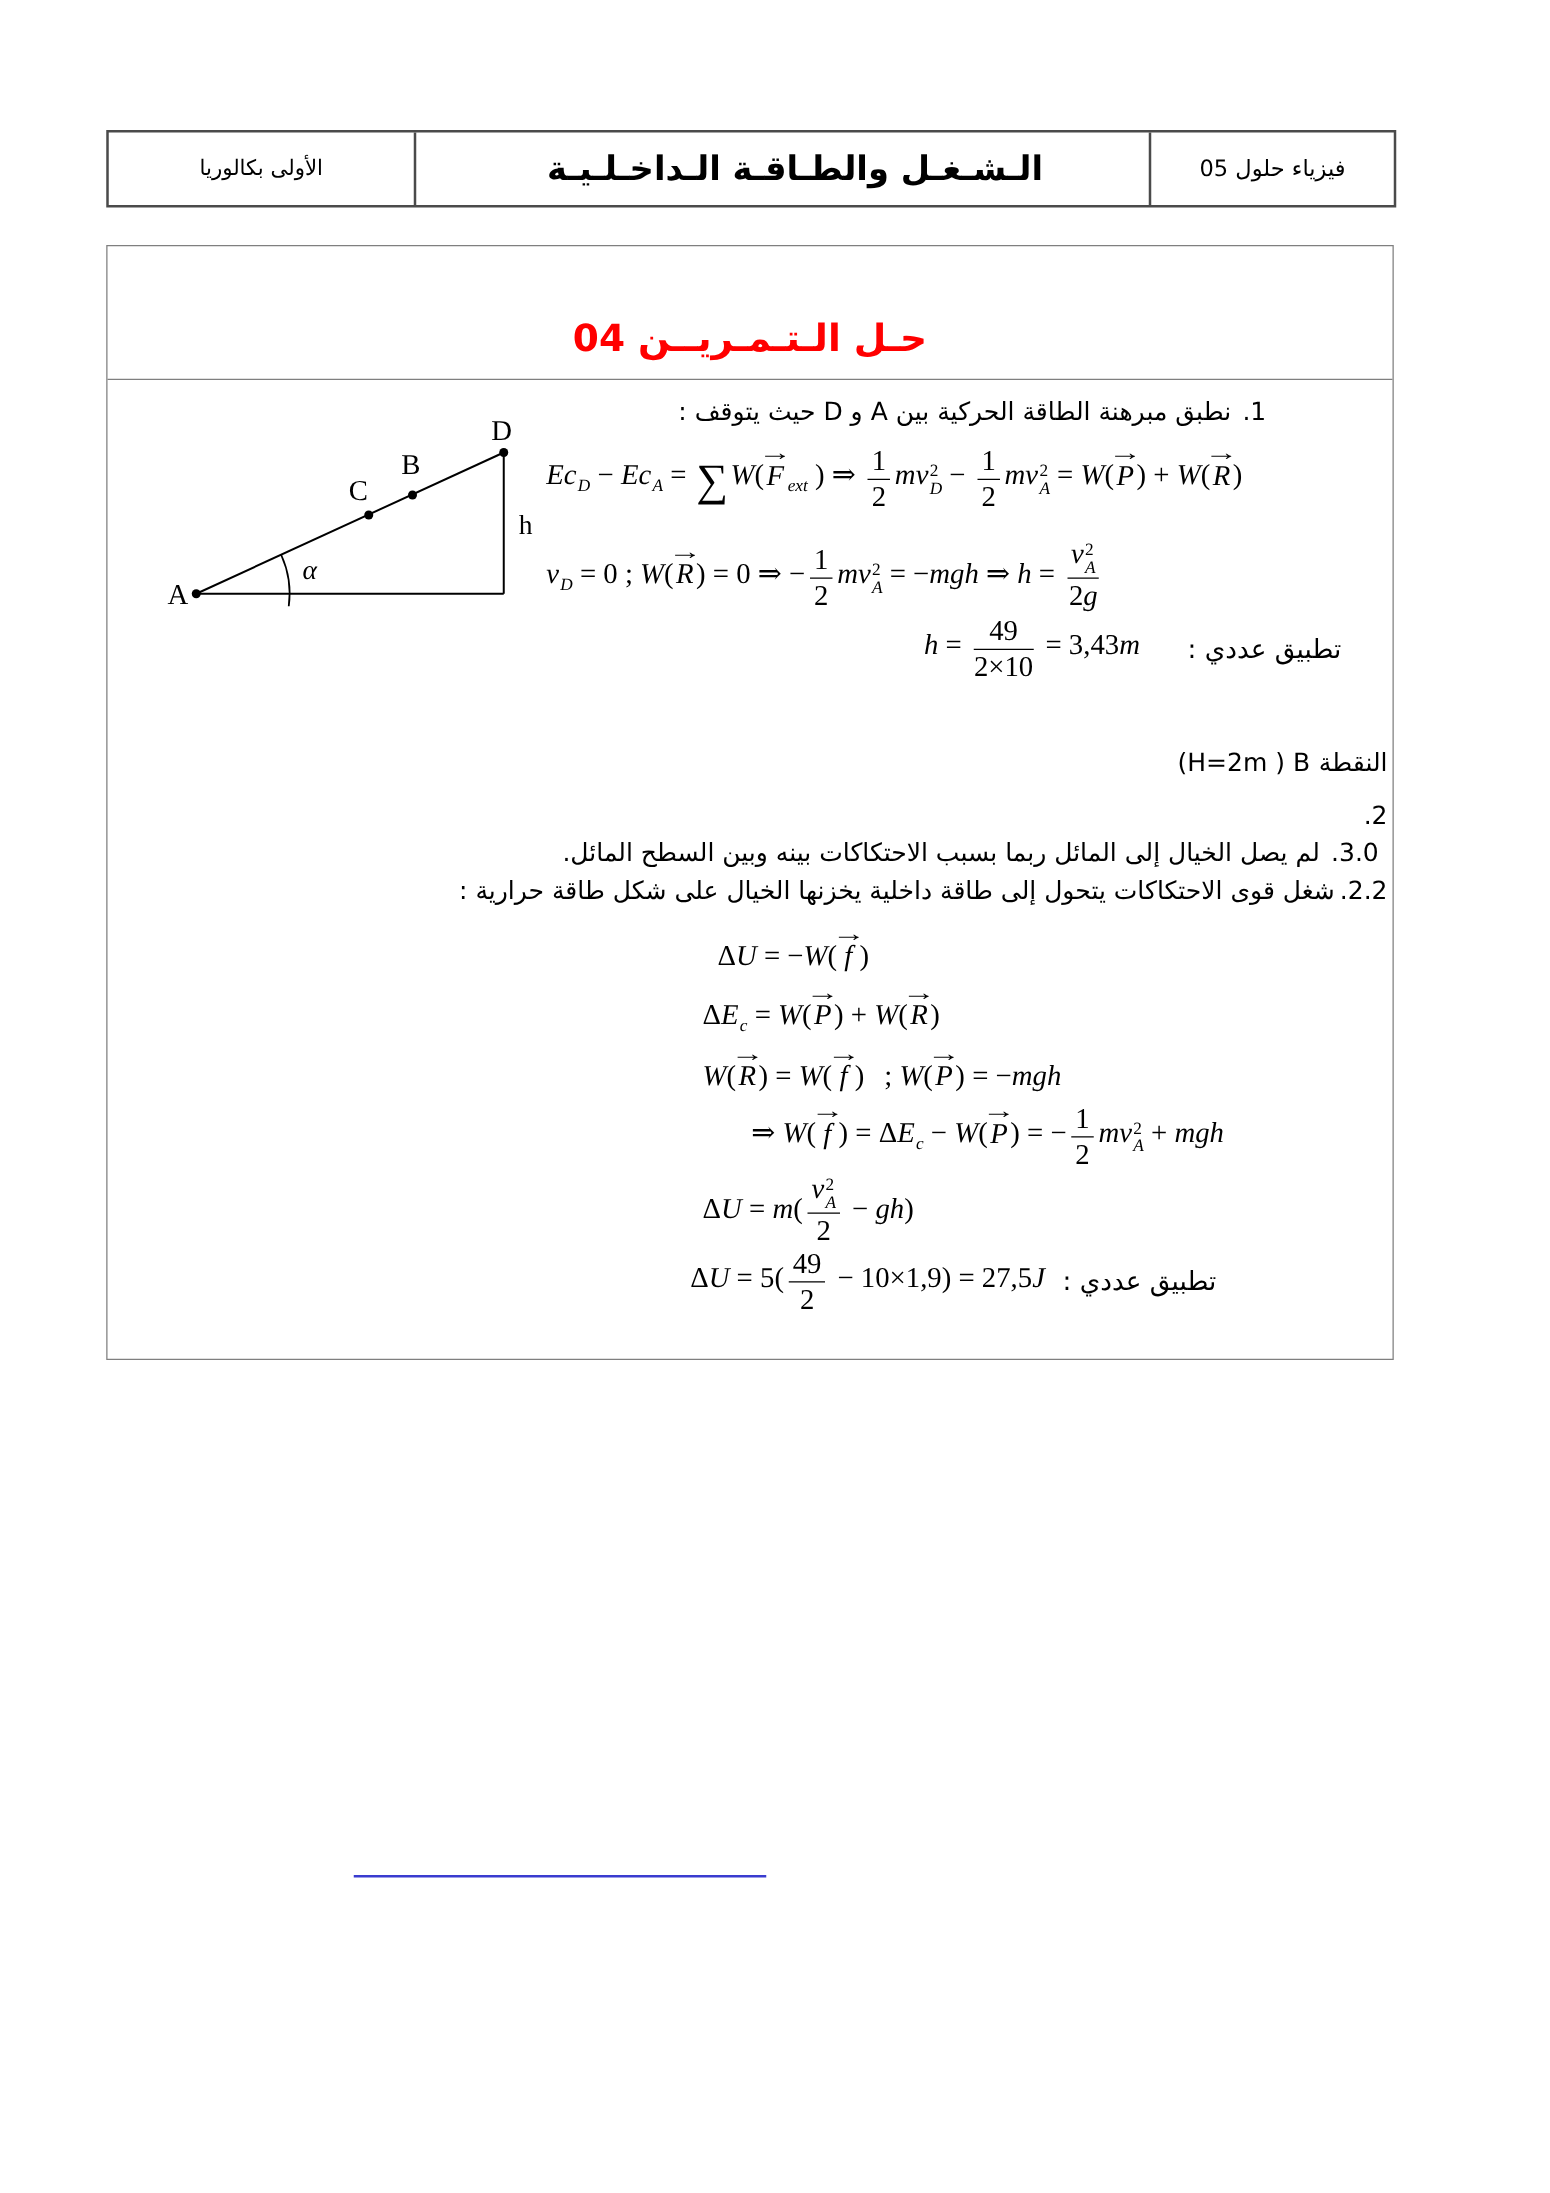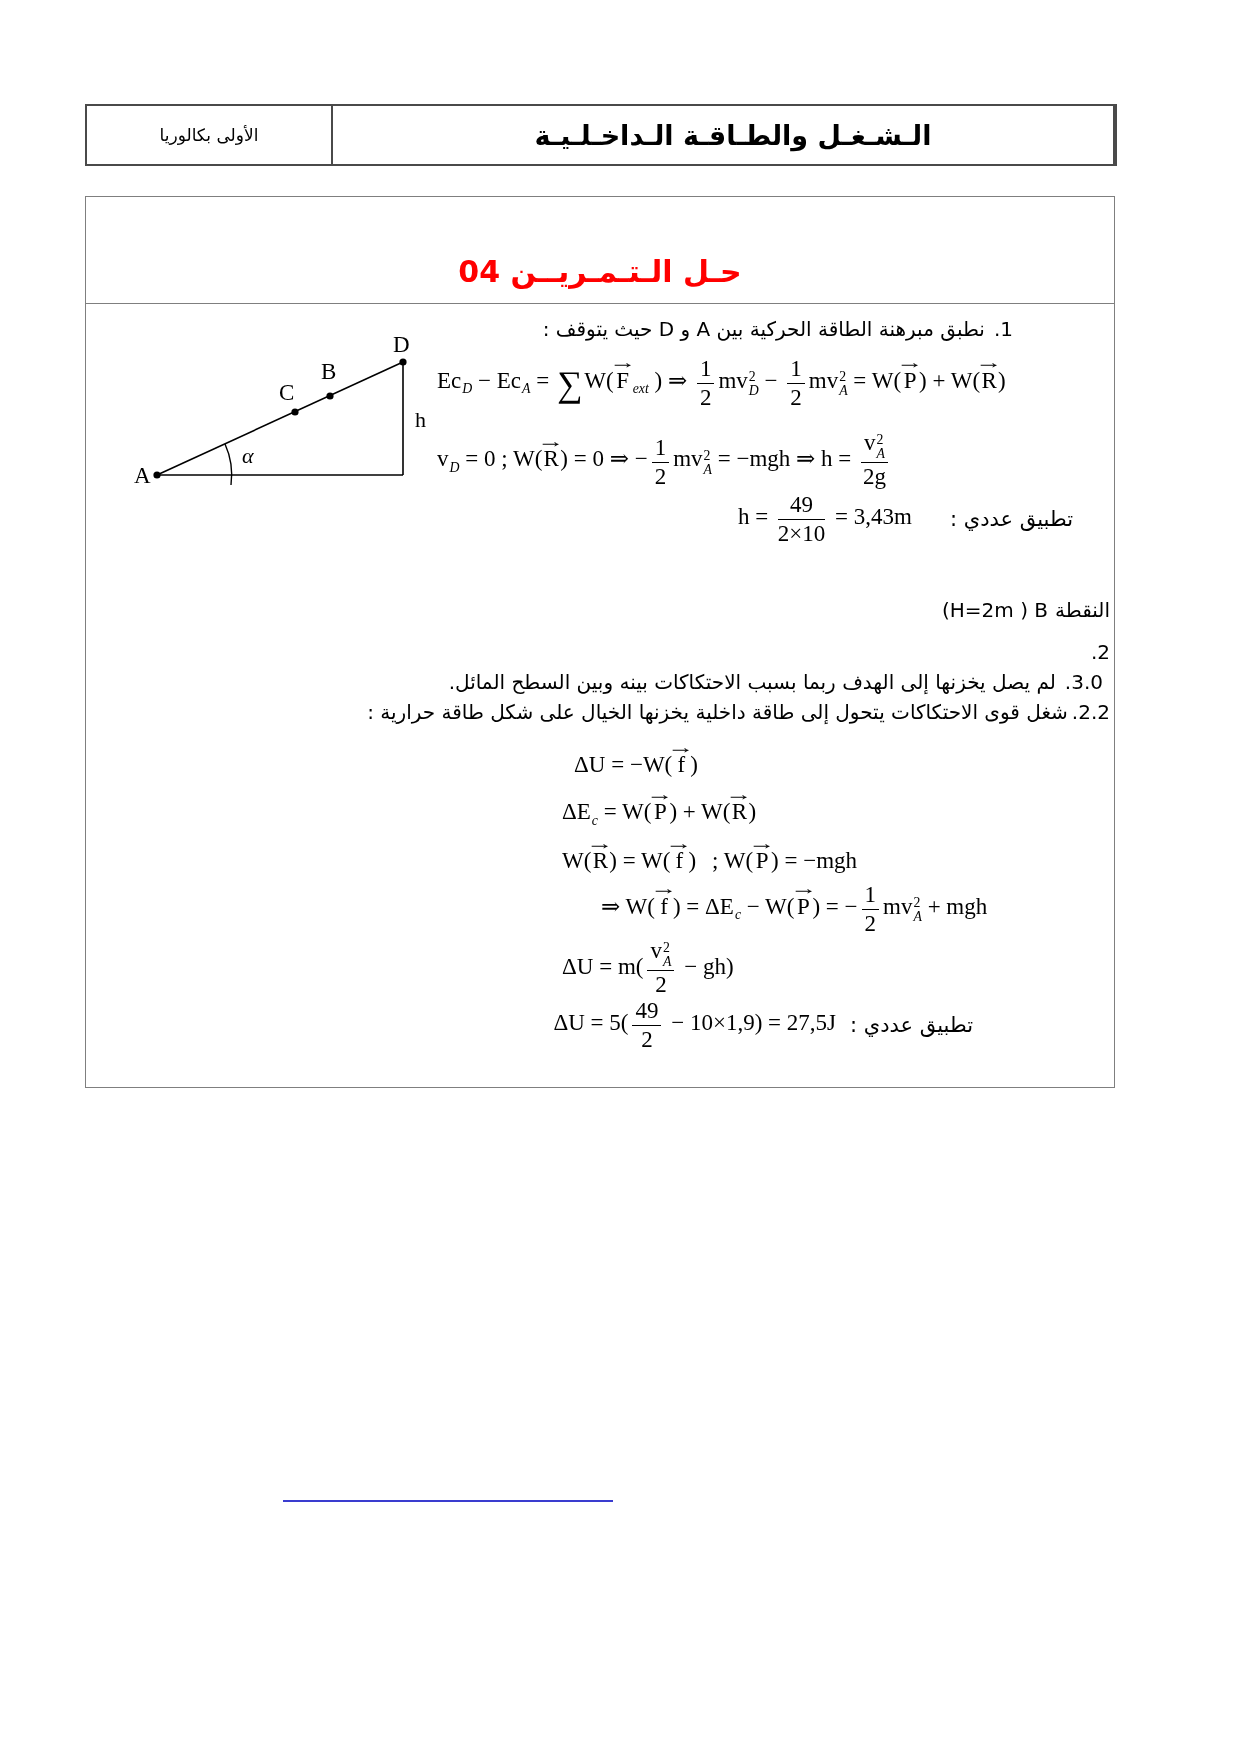--- a/index.html
+++ b/index.html
@@ -26,21 +26,21 @@
           gap:9px;align-items:baseline;}
   .arline .num{direction:rtl;}
 
   
   .eq{position:absolute;font-family:"Liberation Serif","DejaVu Serif",serif;font-size:23px;
       white-space:nowrap;direction:ltr;}
   .eqrow{position:absolute;display:flex;direction:rtl;align-items:center;white-space:nowrap;}
   .eqrow .arlabel{font-family:"DejaVu Sans",sans-serif;font-size:21px;direction:rtl;}
   .eqrow .eqin{font-family:"Liberation Serif","DejaVu Serif",serif;font-size:23px;direction:ltr;}
 
-  .mi{}
+  .mi{font-style:italic;}
   .mr{font-style:normal;}
   .msub{font-size:0.6em;font-style:italic;vertical-align:-0.4em;margin-left:1px;}
   .mss{display:inline-block;font-size:0.6em;line-height:1.02;vertical-align:-0.55em;
        text-align:left;margin-left:1px;}
   .sstop,.ssbot{display:block;}
   .ssbot{font-style:italic;}
   .mvec{display:inline-block;text-align:center;}
   .varr{display:block;line-height:0.42;font-size:0.78em;transform:scaleX(1.5);height:0.45em;}
   .vbase{display:inline;}
   .mfrac{display:inline-block;text-align:center;vertical-align:-0.75em;margin:0 4px;line-height:1.12;}
@@ -57,20 +57,23 @@
 <body>
 
 <div id="page">
 
   <div class="hdr">
     <div class="cell c-level">
       <span>الأولى بكالوريا</span>
     </div>
     <div class="cell c-title">
       <span>الـشـغـل والطـاقـة الـداخـلـيـة</span>
+    </div>
+    <div class="cell c-ref">
+      <span>فيزياء  حلول 05</span>
     </div>
   </div>
 
   <div class="solbox">
     <div class="soltitle-row">
       <span class="soltitle">حـل الـتـمـريــن 04</span>
     </div>
   </div>
 
   <div class="arline" style="top:317px;right:227px;">
@@ -106,21 +109,21 @@
   <div class="arline" style="top:598px;right:130px;gap:7px;">
     <span>النقطة</span>
     <span dir="ltr">(H=2m ) B</span>
   </div>
 
   <div class="arline" style="top:640px;right:130px;">
     <span class="num">2.</span>
   </div>
   <div class="arline" style="top:670px;right:137px;">
     <span class="num" dir="ltr">3.0.</span>
-    <span>لم يصل يخزنها إلى الهدف ربما بسبب الاحتكاكات بينه وبين السطح المائل.</span>
+    <span>لم يصل الخيال إلى المائل ربما بسبب الاحتكاكات بينه وبين السطح المائل.</span>
   </div>
   <div class="arline" style="top:700px;right:130px;gap:4px;">
     <span class="num" dir="ltr">2.2.</span>
     <span>شغل قوى الاحتكاكات يتحول إلى طاقة داخلية يخزنها الخيال على شكل طاقة حرارية :</span>
   </div>
 
   <div class="eq" style="left:574px;top:744px;"><span class="mr">Δ</span><span class="mi">U</span><span class="mr"> = −</span><span class="mi">W</span><span class="mr">(</span><span class="mvec"><span class="varr">→</span><span class="vbase"><span class="mi">f</span></span></span><span class="mr">)</span></div>
   <div class="eq" style="left:562px;top:791px;"><span class="mr">Δ</span><span class="mi">E</span><span class="msub">c</span><span class="mr"> = </span><span class="mi">W</span><span class="mr">(</span><span class="mvec"><span class="varr">→</span><span class="vbase"><span class="mi">P</span></span></span><span class="mr">) + </span><span class="mi">W</span><span class="mr">(</span><span class="mvec"><span class="varr">→</span><span class="vbase"><span class="mi">R</span></span></span><span class="mr">)</span></div>
   <div class="eq" style="left:562px;top:840px;"><span class="mi">W</span><span class="mr">(</span><span class="mvec"><span class="varr">→</span><span class="vbase"><span class="mi">R</span></span></span><span class="mr">) = </span><span class="mi">W</span><span class="mr">(</span><span class="mvec"><span class="varr">→</span><span class="vbase"><span class="mi">f</span></span></span><span class="mr">)</span><span class="msp" style="width: 16px;"></span><span class="mr">; </span><span class="mi">W</span><span class="mr">(</span><span class="mvec"><span class="varr">→</span><span class="vbase"><span class="mi">P</span></span></span><span class="mr">) = −</span><span class="mi">mgh</span></div>
   <div class="eq" style="left:601px;top:882px;"><span class="mr">⇒ </span><span class="mi">W</span><span class="mr">(</span><span class="mvec"><span class="varr">→</span><span class="vbase"><span class="mi">f</span></span></span><span class="mr">) = Δ</span><span class="mi">E</span><span class="msub">c</span><span class="mr"> − </span><span class="mi">W</span><span class="mr">(</span><span class="mvec"><span class="varr">→</span><span class="vbase"><span class="mi">P</span></span></span><span class="mr">) = −</span><span class="mfrac"><span class="fnum"><span class="mr">1</span></span><span class="fden"><span class="mr">2</span></span></span><span class="mi">mv</span><span class="mss"><span class="sstop">2</span><span class="ssbot">A</span></span><span class="mr"> + </span><span class="mi">mgh</span></div>

